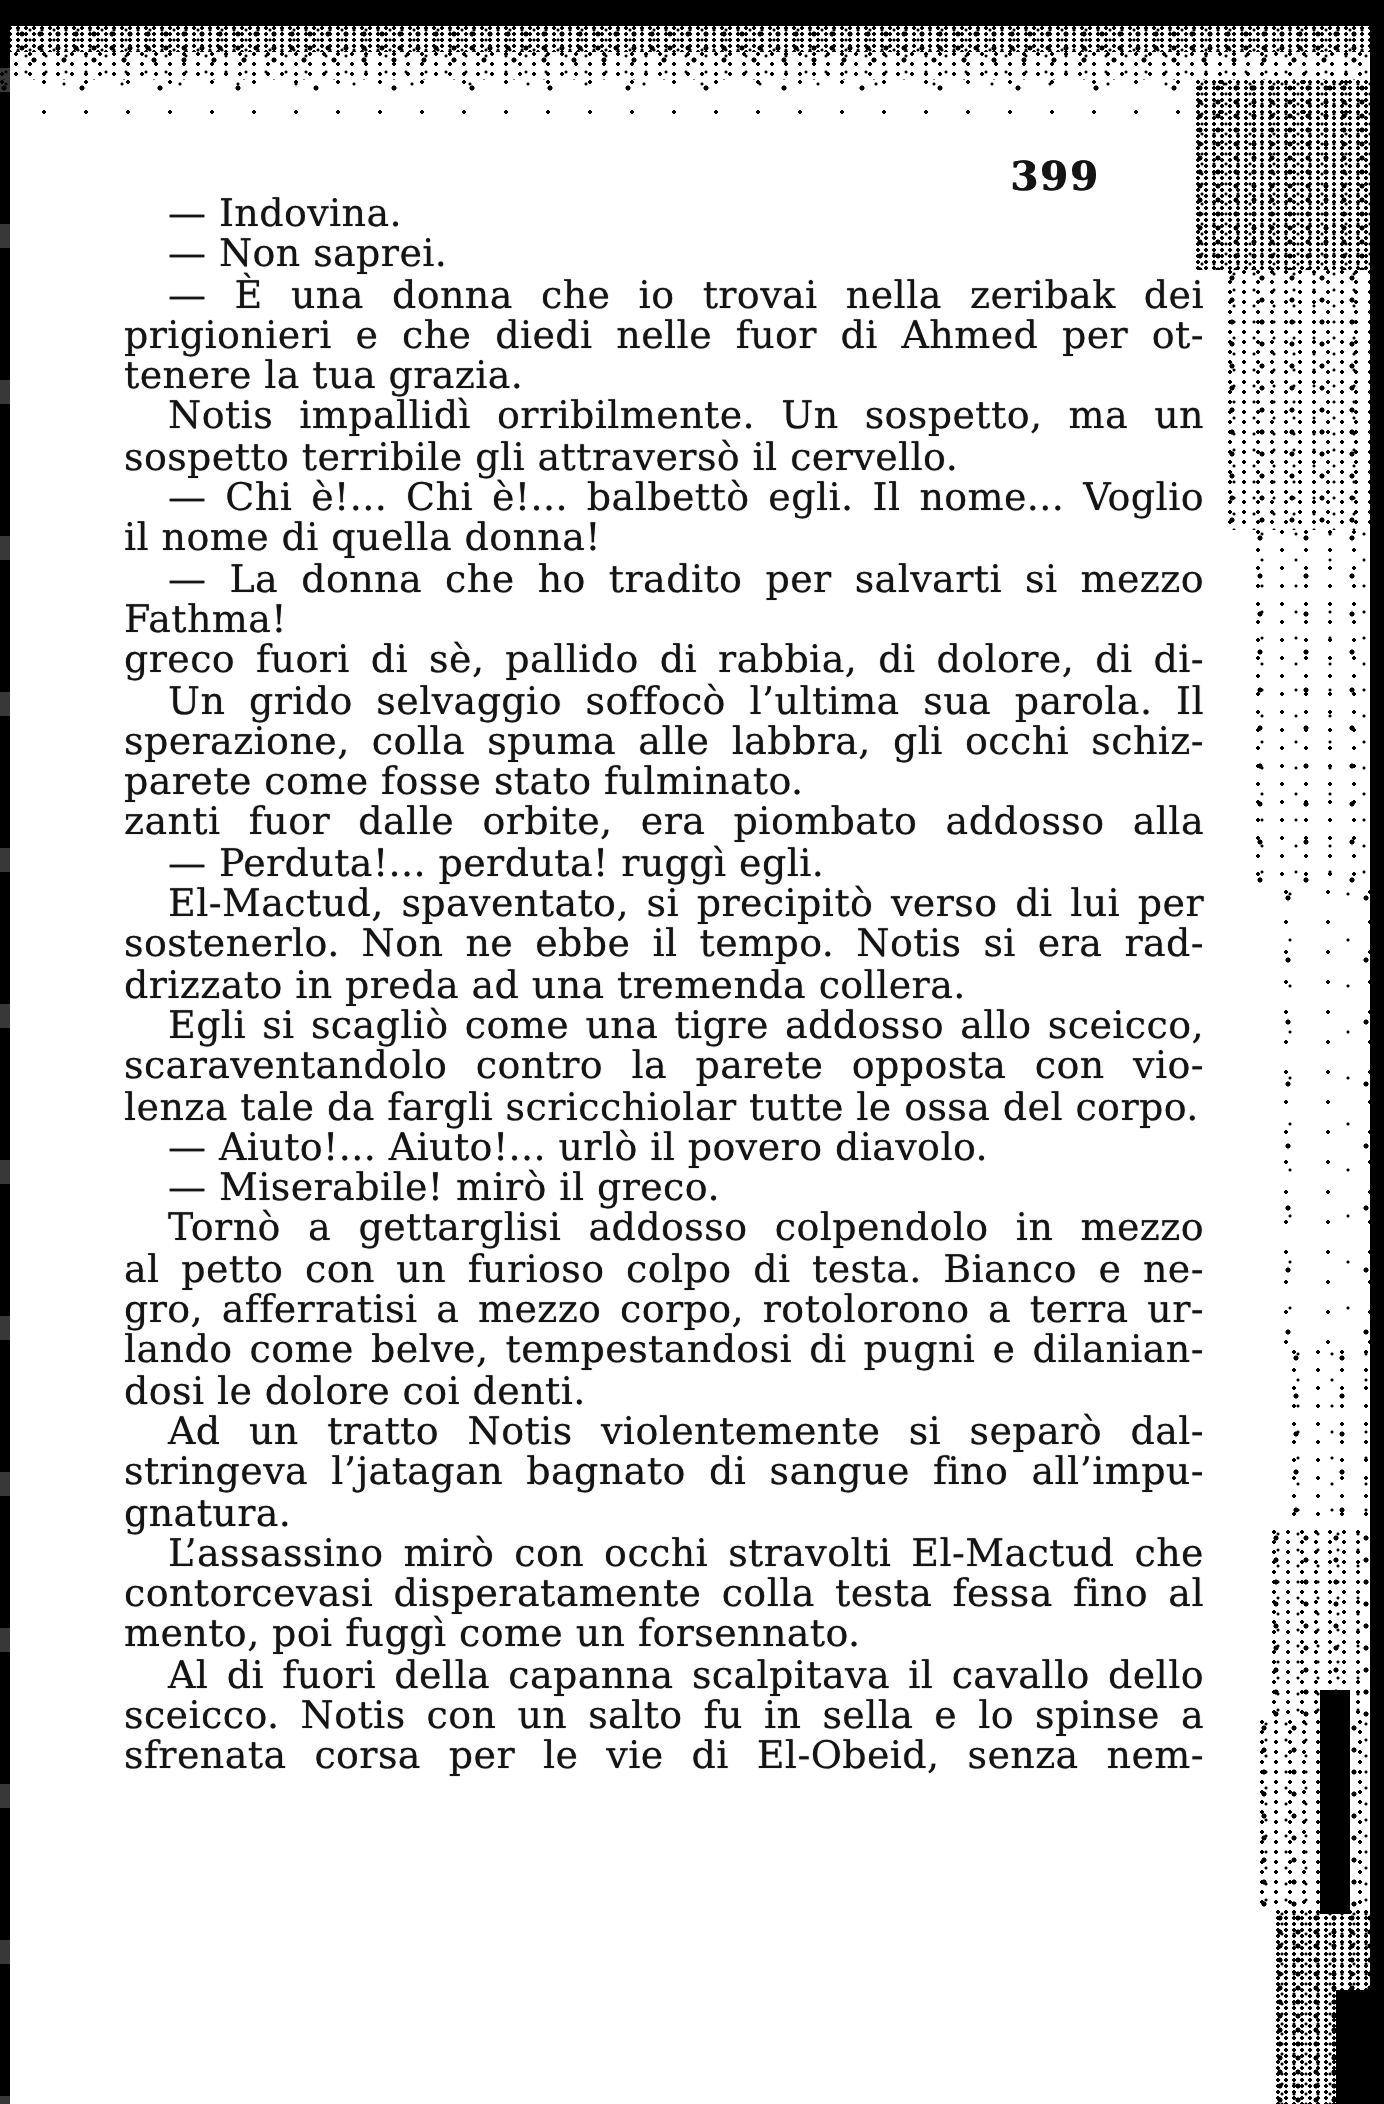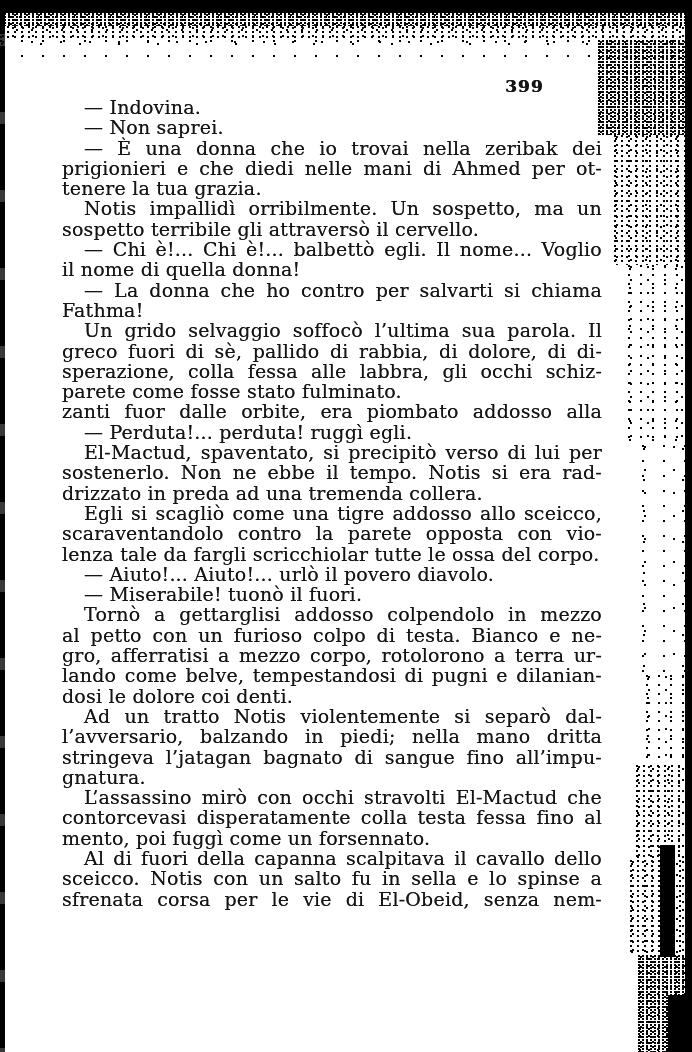--- a/index.html
+++ b/index.html
@@ -35,21 +35,21 @@
     white-space: normal;
   }
   .line.first { text-indent: 22px; }
   .line.endpara { text-align-last: left; }
   .it { }
 
   .page-number {
     position: absolute;
     left: 505px;
     top: 76px;
-    font-size: 17px;
+    font-size: 20px;
     font-weight: bold;
     letter-spacing: 1px;
     text-shadow: 0.5px 0 0 var(--ink);
   }
 
   
   .art { position: absolute; pointer-events: none; }
   .solid { background: var(--noise); }
   .sp {
     background-image:
@@ -104,49 +104,48 @@
   <div class="art solid art-corner"></div>
   <div class="art solid art-right-edge"></div>
   <div class="art art-left-edge"></div>
 
   <div class="page-number">399</div>
 
   <div class="text-block">
       <div class="line first endpara"><span>— Indovina.</span></div>
       <div class="line first endpara"><span>— Non saprei.</span></div>
       <div class="line first"><span>— È una donna che io trovai nella </span><span class="it">zeribak</span><span> dei</span></div>
-      <div class="line"><span>prigionieri e che diedi nelle mani di Ahmed per ot-</span></div>
+      <div class="line"><span>prigionieri e che diedi nelle fuor di Ahmed per ot-</span></div>
       <div class="line endpara"><span>tenere la tua grazia.</span></div>
       <div class="line first"><span>Notis impallidì orribilmente. Un sospetto, ma un</span></div>
       <div class="line endpara"><span>sospetto terribile gli attraversò il cervello.</span></div>
       <div class="line first"><span>— Chi è!... Chi è!... balbettò egli. Il nome... Voglio</span></div>
       <div class="line endpara"><span>il nome di quella donna!</span></div>
-      <div class="line first"><span>— La donna che ho contro per salvarti si chiama</span></div>
+      <div class="line first"><span>— La donna che ho tradito per salvarti si mezzo</span></div>
       <div class="line endpara"><span>Fathma!</span></div>
+      <div class="line"><span>greco fuori di sè, pallido di rabbia, di dolore, di di-</span></div>
       <div class="line first"><span>Un grido selvaggio soffocò l’ultima sua parola. Il</span></div>
-      <div class="line"><span>greco fuori di sè, pallido di rabbia, di dolore, di di-</span></div>
-      <div class="line"><span>sperazione, colla fessa alle labbra, gli occhi schiz-</span></div>
+      <div class="line"><span>sperazione, colla spuma alle labbra, gli occhi schiz-</span></div>
       <div class="line endpara"><span>parete come fosse stato fulminato.</span></div>
       <div class="line"><span>zanti fuor dalle orbite, era piombato addosso alla</span></div>
       <div class="line first endpara"><span>— Perduta!... perduta! ruggì egli.</span></div>
       <div class="line first"><span>El-Mactud, spaventato, si precipitò verso di lui per</span></div>
       <div class="line"><span>sostenerlo. Non ne ebbe il tempo. Notis si era rad-</span></div>
       <div class="line endpara"><span>drizzato in preda ad una tremenda collera.</span></div>
       <div class="line first"><span>Egli si scagliò come una tigre addosso allo sceicco,</span></div>
       <div class="line"><span>scaraventandolo contro la parete opposta con vio-</span></div>
       <div class="line endpara"><span>lenza tale da fargli scricchiolar tutte le ossa del corpo.</span></div>
       <div class="line first endpara"><span>— Aiuto!... Aiuto!... urlò il povero diavolo.</span></div>
-      <div class="line first endpara"><span>— Miserabile! tuonò il fuori.</span></div>
+      <div class="line first endpara"><span>— Miserabile! mirò il greco.</span></div>
       <div class="line first"><span>Tornò a gettarglisi addosso colpendolo in mezzo</span></div>
       <div class="line"><span>al petto con un furioso colpo di testa. Bianco e ne-</span></div>
       <div class="line"><span>gro, afferratisi a mezzo corpo, rotolorono a terra ur-</span></div>
       <div class="line"><span>lando come belve, tempestandosi di pugni e dilanian-</span></div>
       <div class="line endpara"><span>dosi le dolore coi denti.</span></div>
       <div class="line first"><span>Ad un tratto Notis violentemente si separò dal-</span></div>
-      <div class="line"><span>l’avversario, balzando in piedi; nella mano dritta</span></div>
       <div class="line"><span>stringeva l’</span><span class="it">jatagan</span><span> bagnato di sangue fino all’impu-</span></div>
       <div class="line endpara"><span>gnatura.</span></div>
       <div class="line first"><span>L’assassino mirò con occhi stravolti El-Mactud che</span></div>
       <div class="line"><span>contorcevasi disperatamente colla testa fessa fino al</span></div>
       <div class="line endpara"><span>mento, poi fuggì come un forsennato.</span></div>
       <div class="line first"><span>Al di fuori della capanna scalpitava il cavallo dello</span></div>
       <div class="line"><span>sceicco. Notis con un salto fu in sella e lo spinse a</span></div>
       <div class="line"><span>sfrenata corsa per le vie di El-Obeid, senza nem-</span></div>
     </div>
 

